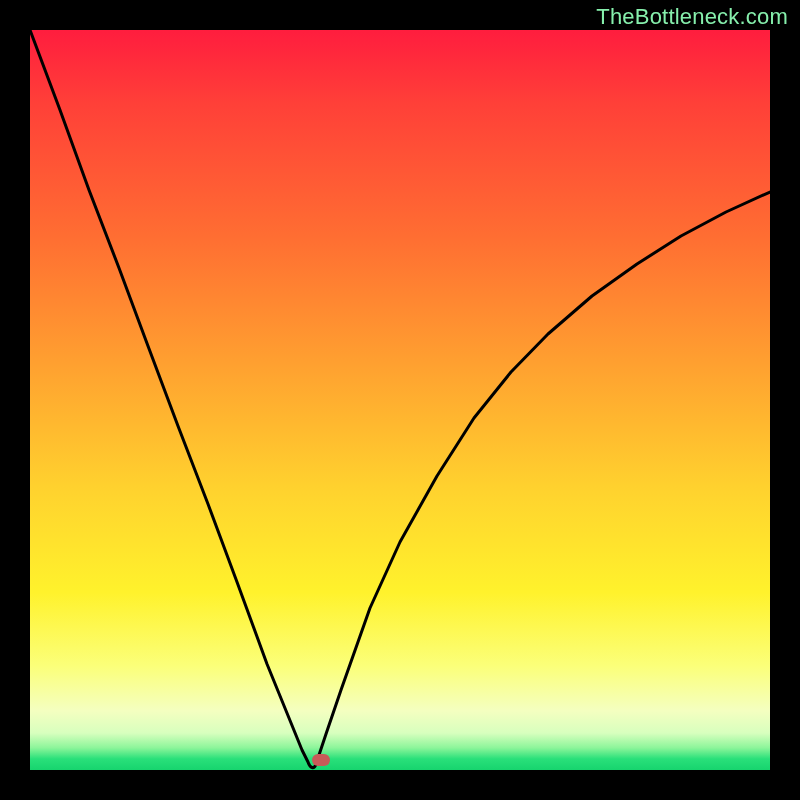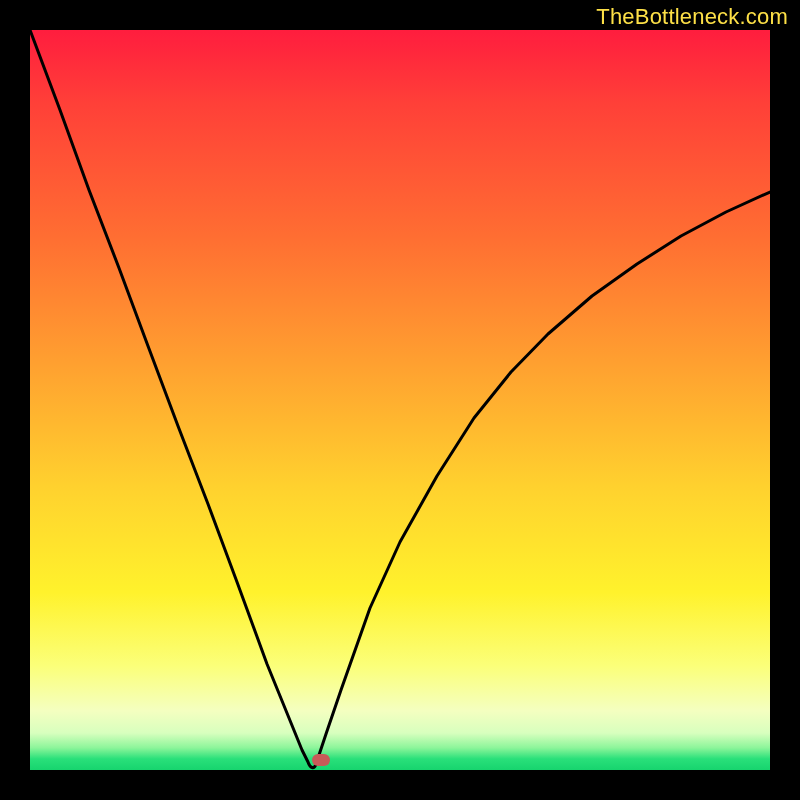--- a/index.html
+++ b/index.html
@@ -46,21 +46,21 @@
     position: absolute;
     left: 0;
     top: 0;
     width: 100%;
     height: 100%;
   }
   .watermark {
     position: absolute;
     top: 4px;
     right: 12px;
-    color: #fde047;
+    color: #86efac;
     font-size: 22px;
     letter-spacing: 0.2px;
     font-weight: 400;
     user-select: none;
   }
   .marker {
     position: absolute;
     width: 18px;
     height: 12px;
     border-radius: 6px;

